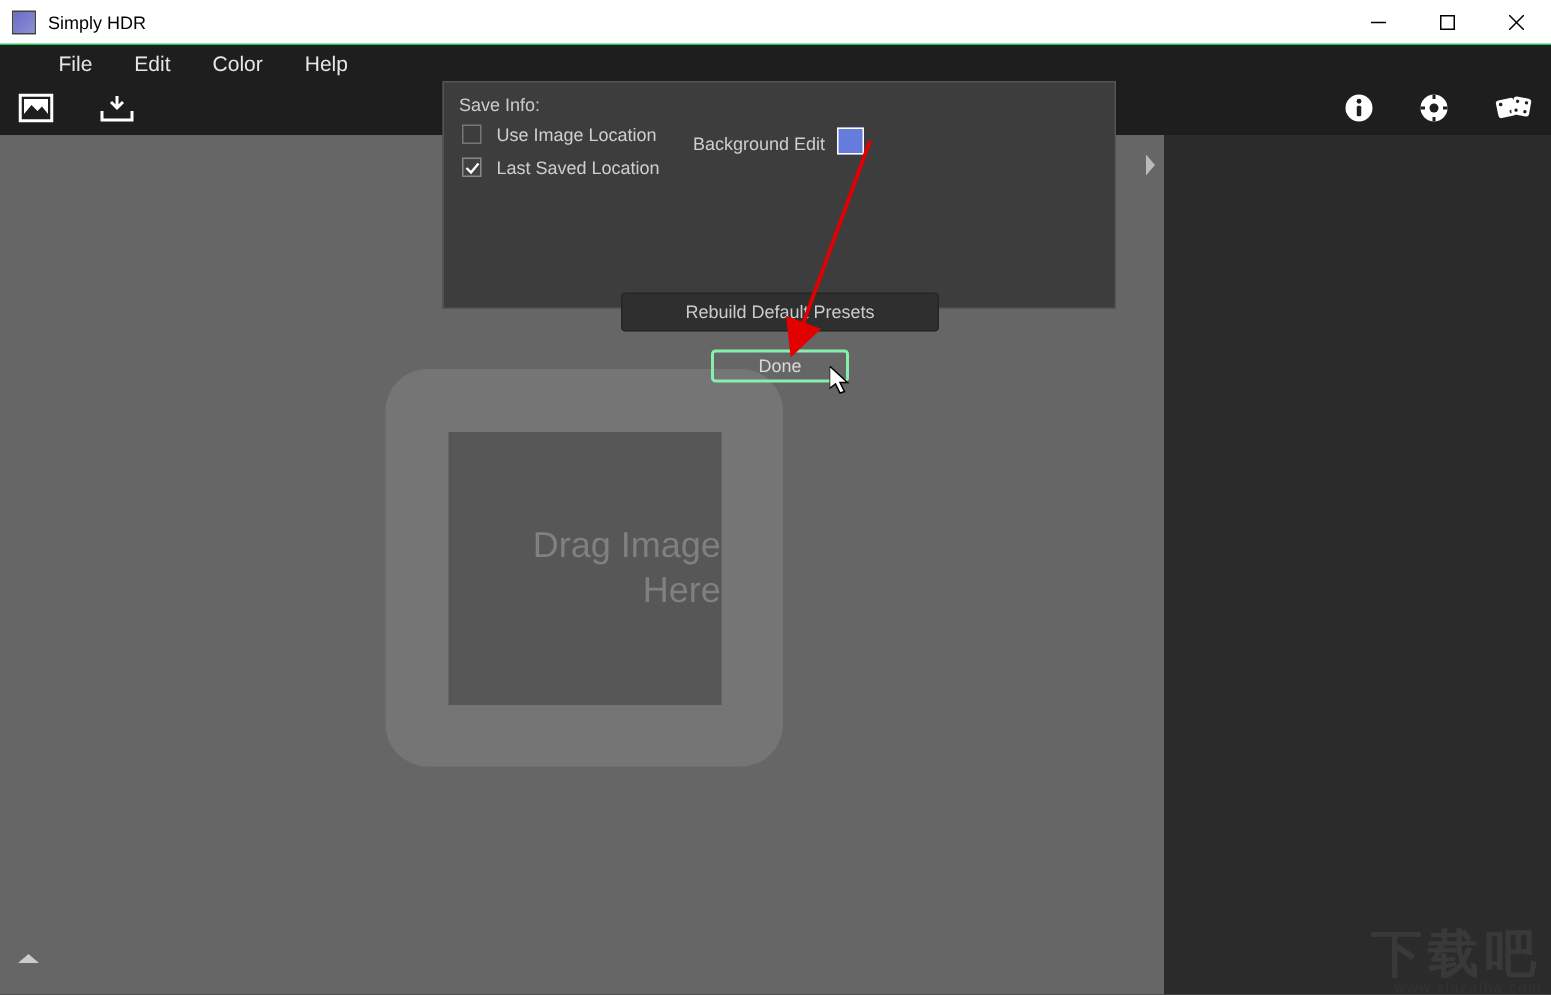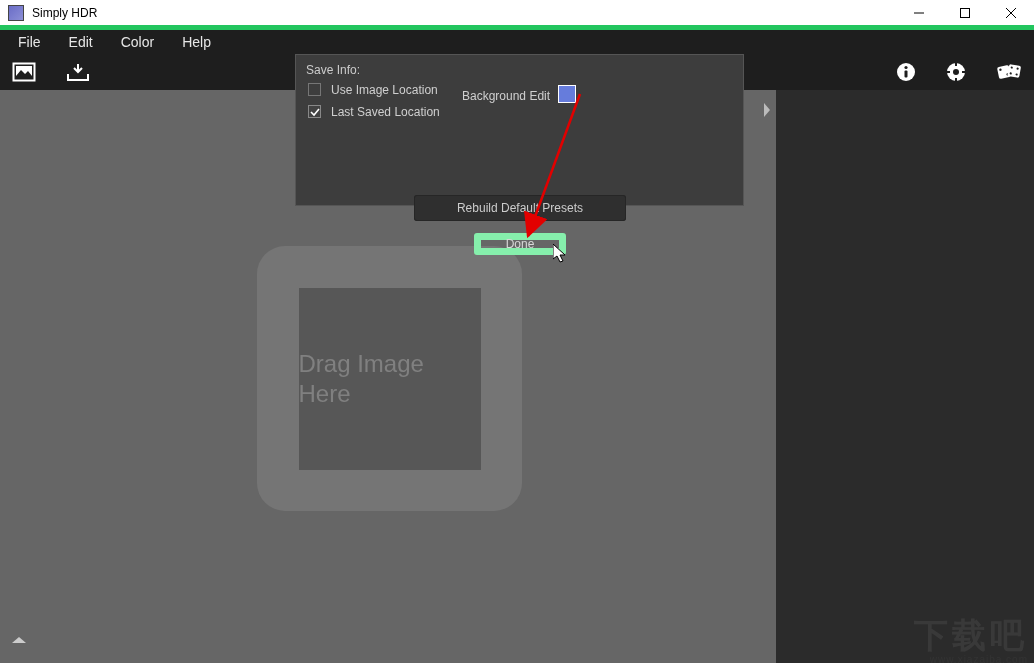--- a/index.html
+++ b/index.html
@@ -1,54 +1,54 @@
 <!DOCTYPE html>
 <html><head>
 <meta charset="utf-8">
 <style>
   * { margin:0; padding:0; box-sizing:border-box; }
   html,body { width:1034px; height:663px; font-family:"Segoe UI",Arial,sans-serif; overflow:hidden; }
   body { background:#2e2e2e; position:relative; user-select:none; }
   
-  .titlebar { height:30px; background:#fff; display:flex; align-items:center; border-bottom:5px solid #22c55e; }
+  .titlebar { height:30px; background:#fff; display:flex; align-items:center; border-bottom:1px solid #22c55e; }
   .titlebar .app-icon { width:16px; height:16px; margin:0 8px; background:linear-gradient(135deg,#6a6dc7,#8c8fd7); border:1px solid #444; }
   .titlebar .title { font-size:12px; color:#000; flex:1; }
   .titlebar .win-btns { display:flex; }
   .titlebar .win-btn { width:46px; height:30px; display:flex; align-items:center; justify-content:center; }
   .titlebar .win-btn svg { stroke:#000; stroke-width:1; fill:none; }
   
-  .menubar { height:24px; background:#1e1e1e; display:flex; align-items:center; padding:0 4px; color:#e6e6e6; font-size:14px; }
+  .menubar { height:24px; background:#1e1e1e; display:flex; align-items:center; padding:0 25px; color:#e6e6e6; font-size:14px; }
   .menubar .menu-item { padding:2px 14px; height:100%; display:flex; align-items:center; }
   
   .toolbar { height:36px; background:#1e1e1e; display:flex; align-items:center; padding:0 12px; }
   .toolbar .left, .toolbar .right { display:flex; gap:30px; align-items:center; }
   .toolbar .spacer { flex:1; }
   .tool-btn { color:#fff; display:flex; align-items:center; justify-content:center; }
   .tool-btn svg { fill:#fff; }
   .toolbar .number1 { color:#fff; font-size:20px; font-weight:700; padding-right:10px; }
   
   .main { position:absolute; left:0; right:0; top:90px; bottom:0; background:#666666; }
   .sidebar-collapsed { position:absolute; top:0; right:0; bottom:0; width:258px; background:#2b2b2b; }
   .sidebar-toggle { position:absolute; top:10px; left:-18px; width:18px; height:20px; display:flex; align-items:center; justify-content:center; }
   .sidebar-toggle svg { fill:#bbb; }
   .drop-tile { position:absolute; left:257px; top:156px; width:265px; height:265px; background:#757575; border-radius:28px; display:flex; align-items:center; justify-content:center; }
-  .drop-inner { width:182px; height:182px; background:#575757; display:flex; flex-direction:column; align-items:flex-start; justify-content:center; color:#808080; font-family:"Segoe UI Light","Segoe UI",Arial,sans-serif; font-size:24px; line-height:30px; font-weight:300; text-align:center; }
+  .drop-inner { width:182px; height:182px; background:#575757; display:flex; flex-direction:column; align-items:flex-end; justify-content:center; color:#808080; font-family:"Segoe UI Light","Segoe UI",Arial,sans-serif; font-size:24px; line-height:30px; font-weight:300; text-align:center; }
   .bl-chevron { position:absolute; left:12px; bottom:14px; color:#ccc; }
   .bl-chevron svg { fill:#ccc; }
   
   .dialog { position:absolute; left:295px; top:54px; width:449px; height:152px; background:#3d3d3d; border:1px solid #555; font-size:12px; color:#cfcfcf; }
   .dialog .header { padding:8px 10px 6px 10px; color:#ccc; }
   .dialog .row { display:flex; align-items:flex-start; height:22px; padding-left:12px; }
   .dialog .check { width:13px; height:13px; border:1px solid #767676; margin-right:10px; display:flex; align-items:center; justify-content:center; }
   .dialog .check.on { background:#424242; border-color:#888; }
   .dialog .check svg { stroke:#fff; fill:none; stroke-width:1.6; }
   .dialog .bg-label { position:absolute; left:166px; top:34px; }
   .dialog .swatch { position:absolute; left:262px; top:30px; width:18px; height:18px; background:#667cdc; border:1px solid #fff; }
   .dialog .btn-wide { position:absolute; left:118px; top:140px; width:212px; height:26px; background:#2f2f2f; color:#ccc; display:flex; align-items:center; justify-content:center; border-radius:3px; box-shadow:inset 0 0 0 1px #262626; }
-  .dialog .btn-done { position:absolute; left:178px; top:178px; width:92px; height:22px; border:7px solid #86efac; color:#d8d8d8; display:flex; align-items:center; justify-content:center; border-radius:3px; }
+  .dialog .btn-done { position:absolute; left:178px; top:178px; width:92px; height:22px; border:2px solid #86efac; color:#d8d8d8; display:flex; align-items:center; justify-content:center; border-radius:3px; }
   
   .arrow-layer { position:absolute; inset:0; pointer-events:none; }
   
   .cursor { position:absolute; left:553px; top:244px; pointer-events:none; }
   .cursor svg { fill:#fff; stroke:#000; stroke-width:1; }
   
   .watermark { position:absolute; right:6px; bottom:4px; color:rgba(255,255,255,0.07); font-size:34px; letter-spacing:4px; font-weight:700; }
   .watermark-sub { position:absolute; right:6px; bottom:-2px; color:rgba(255,255,255,0.04); font-size:10px; letter-spacing:1px; }
 </style>
 </head>

